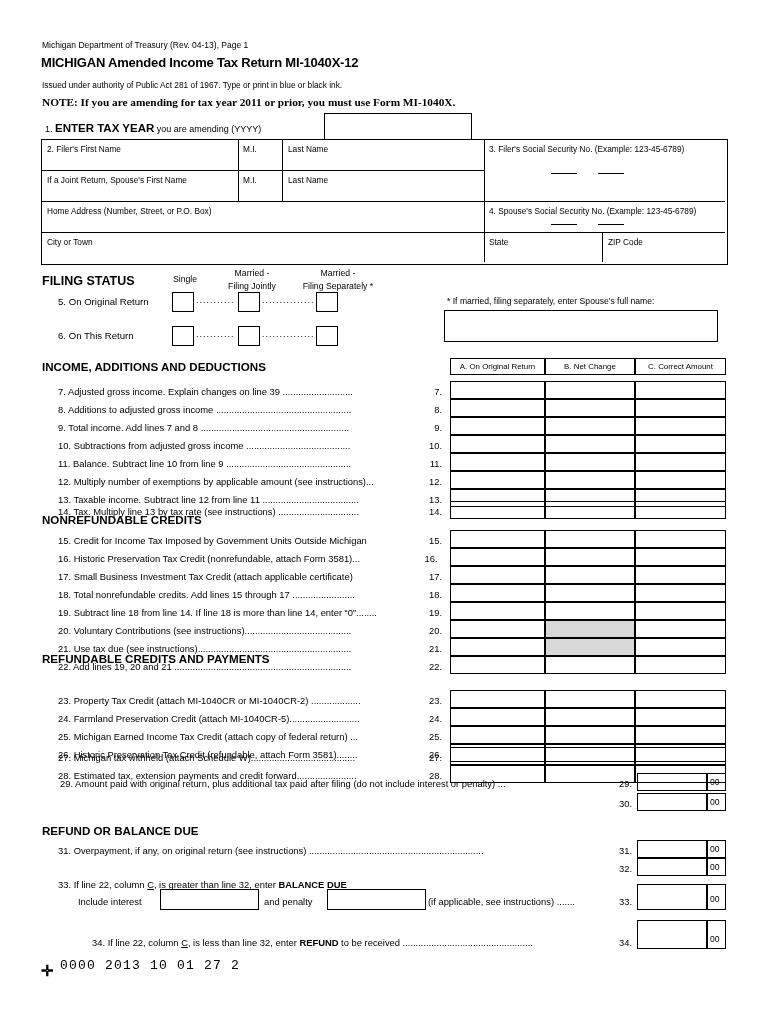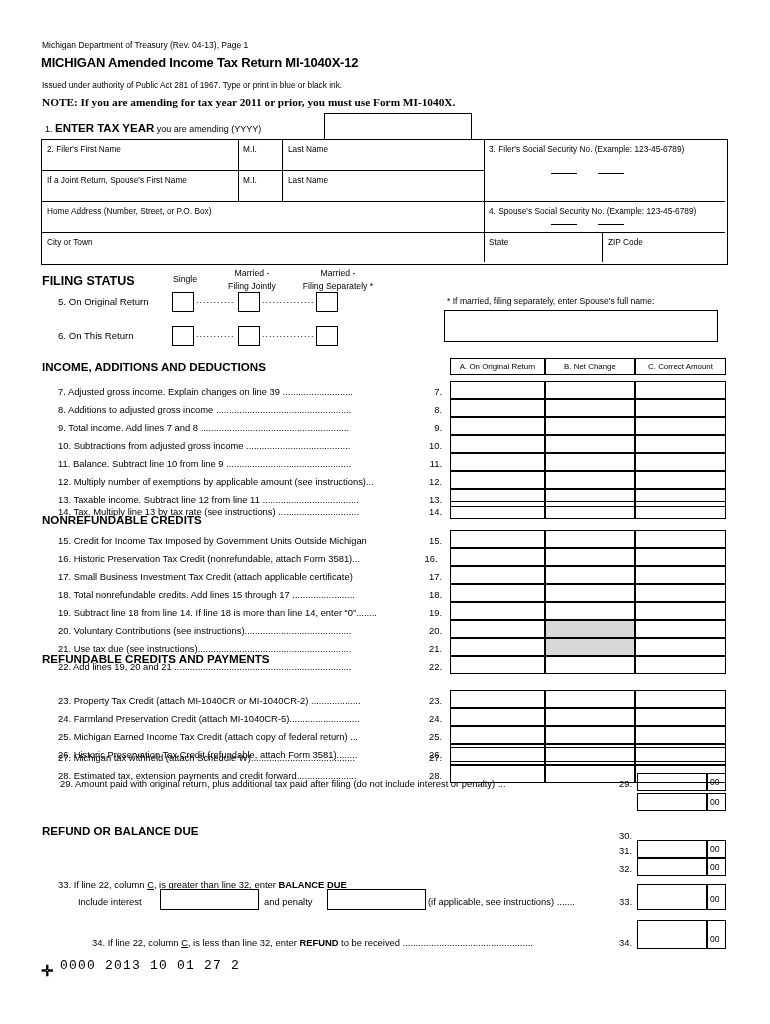--- a/index.html
+++ b/index.html
@@ -253,25 +253,26 @@
   <div class="secthead" style="left:42px;top:513px;">NONREFUNDABLE CREDITS</div>
   <div class="secthead" style="left:42px;top:652px;">REFUNDABLE CREDITS AND PAYMENTS</div>
   <div class="secthead" style="left:42px;top:824px;">REFUND OR BALANCE DUE</div>
 
   <div class="li" style="left:60px;top:778px;">29. Amount paid with original return, plus additional tax paid after filing (do not include interest or penalty) ...</div>
   <div class="lino" style="left:610px;top:778px;">29.</div>
   <div class="amtbox" style="left:637px;top:773px;width:70px;height:18px;"></div>
   <div class="amtbox" style="left:707px;top:773px;width:19px;height:18px;"></div>
   <div class="cents" style="left:710px;top:777px;">00</div>
 
-  <div class="lino" style="left:610px;top:798px;margin-top:32px;">30.</div>
+  <div class="lino" style="left:610px;top:798px;">30.</div>
   <div class="amtbox" style="left:637px;top:793px;width:70px;height:18px;"></div>
   <div class="amtbox" style="left:707px;top:793px;width:19px;height:18px;"></div>
   <div class="cents" style="left:710px;top:797px;">00</div>
 
+  <div class="li" style="left:58px;top:845px;">31. Overpayment, if any, on original return (see instructions) ...................................................................</div>
   <div class="lino" style="left:610px;top:845px;">31.</div>
   <div class="amtbox" style="left:637px;top:840px;width:70px;height:18px;"></div>
   <div class="amtbox" style="left:707px;top:840px;width:19px;height:18px;"></div>
   <div class="cents" style="left:710px;top:844px;">00</div>
 
   <div class="lino" style="left:610px;top:863px;">32.</div>
   <div class="amtbox" style="left:637px;top:858px;width:70px;height:18px;"></div>
   <div class="amtbox" style="left:707px;top:858px;width:19px;height:18px;"></div>
   <div class="cents" style="left:710px;top:862px;">00</div>
 

